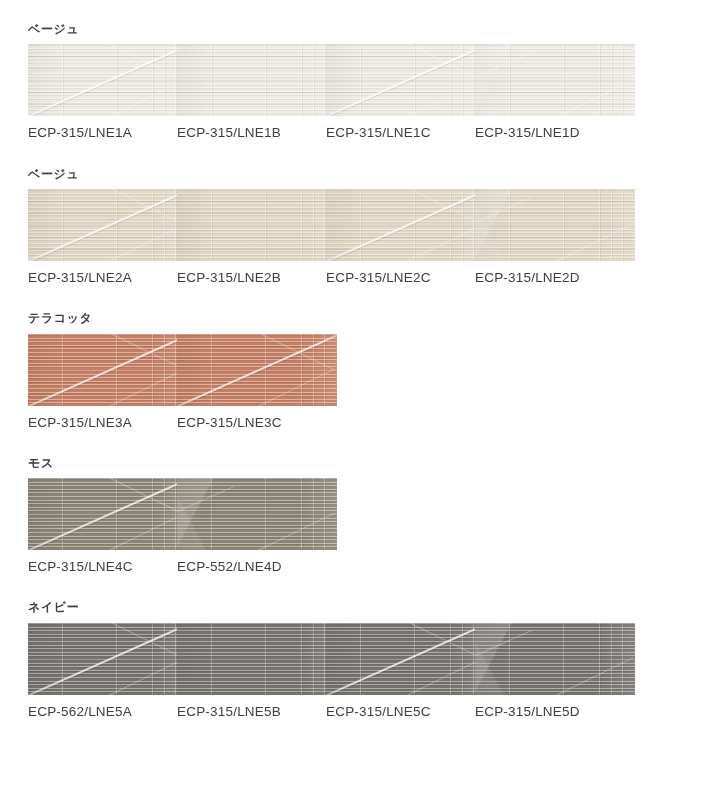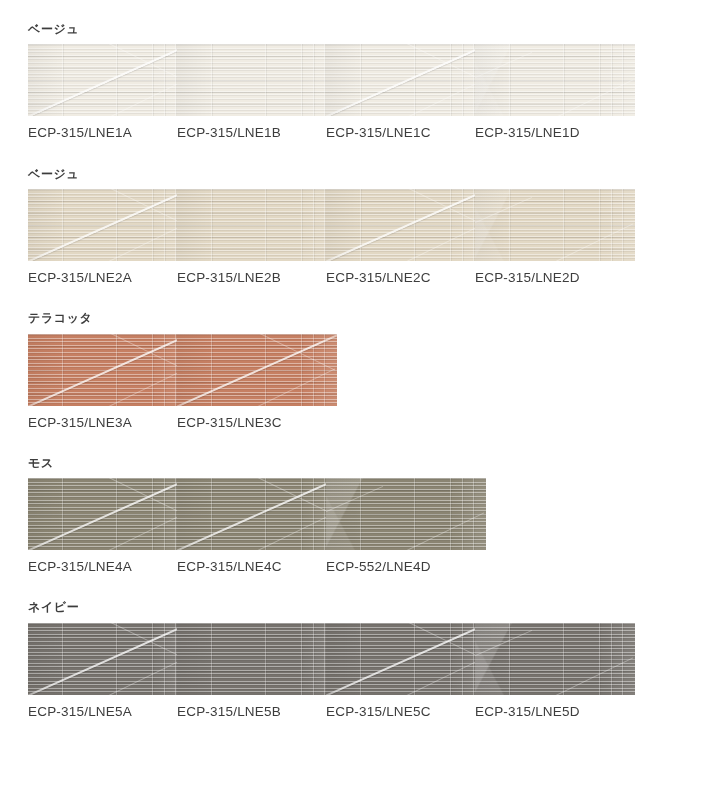--- a/index.html
+++ b/index.html
@@ -383,38 +383,20 @@
                 <i style="left: 88px;"></i>
                 <i style="left: 124px;"></i>
                 <i style="left: 136px;"></i>
                 <i style="left: 147px;"></i>
               </div>
               <div class="diag"></div>
               <div class="diag-faint d1"></div>
               <div class="diag-faint d2"></div>
               <div class="shade"></div>
             </div>
-            <div class="swatch-label">ECP-315/LNE4A</div>
-          </div>
-          <div class="swatch-cell">
-            <div class="swatch" style="background-color: rgb(138, 132, 114);">
-              <div class="ribs"></div>
-              <div class="bands"></div>
-              <div class="seams">
-                <i style="left: 34px;"></i>
-                <i style="left: 88px;"></i>
-                <i style="left: 124px;"></i>
-                <i style="left: 136px;"></i>
-                <i style="left: 147px;"></i>
-              </div>
-              <div class="diag"></div>
-              <div class="diag-faint d1"></div>
-              <div class="diag-faint d2"></div>
-              <div class="shade"></div>
-            </div>
             <div class="swatch-label">ECP-315/LNE4C</div>
           </div>
           <div class="swatch-cell">
             <div class="swatch" style="background-color: rgb(138, 132, 114);">
               <div class="ribs"></div>
               <div class="bands"></div>
               <div class="seams">
                 <i style="left: 34px;"></i>
                 <i style="left: 88px;"></i>
                 <i style="left: 124px;"></i>
@@ -442,21 +424,21 @@
                 <i style="left: 88px;"></i>
                 <i style="left: 124px;"></i>
                 <i style="left: 136px;"></i>
                 <i style="left: 147px;"></i>
               </div>
               <div class="diag"></div>
               <div class="diag-faint d1"></div>
               <div class="diag-faint d2"></div>
               <div class="shade"></div>
             </div>
-            <div class="swatch-label">ECP-315/LNE5A</div>
+            <div class="swatch-label">ECP-562/LNE5A</div>
           </div>
           <div class="swatch-cell">
             <div class="swatch" style="background-color: rgb(118, 114, 109);">
               <div class="ribs"></div>
               <div class="bands"></div>
               <div class="seams">
                 <i style="left: 34px;"></i>
                 <i style="left: 88px;"></i>
                 <i style="left: 124px;"></i>
                 <i style="left: 136px;"></i>

